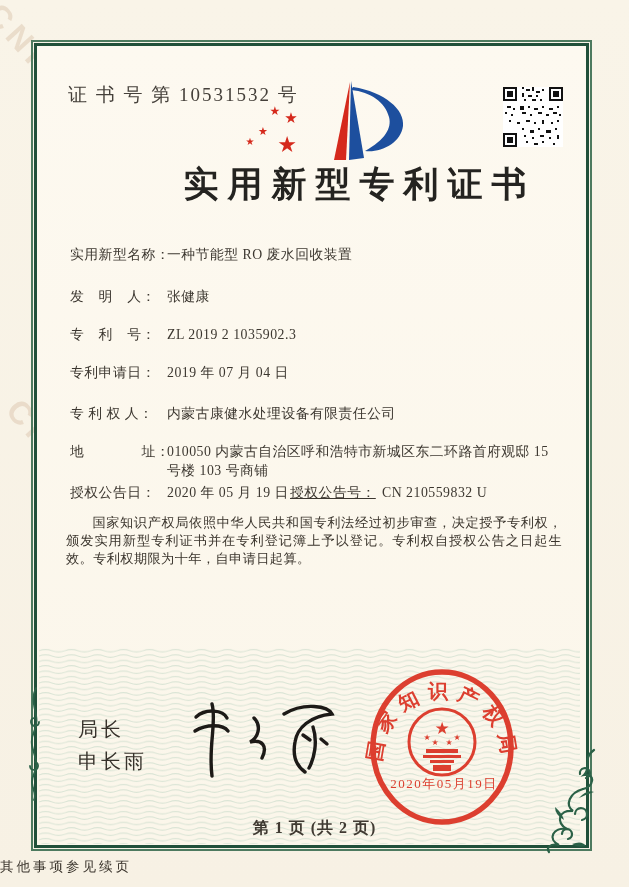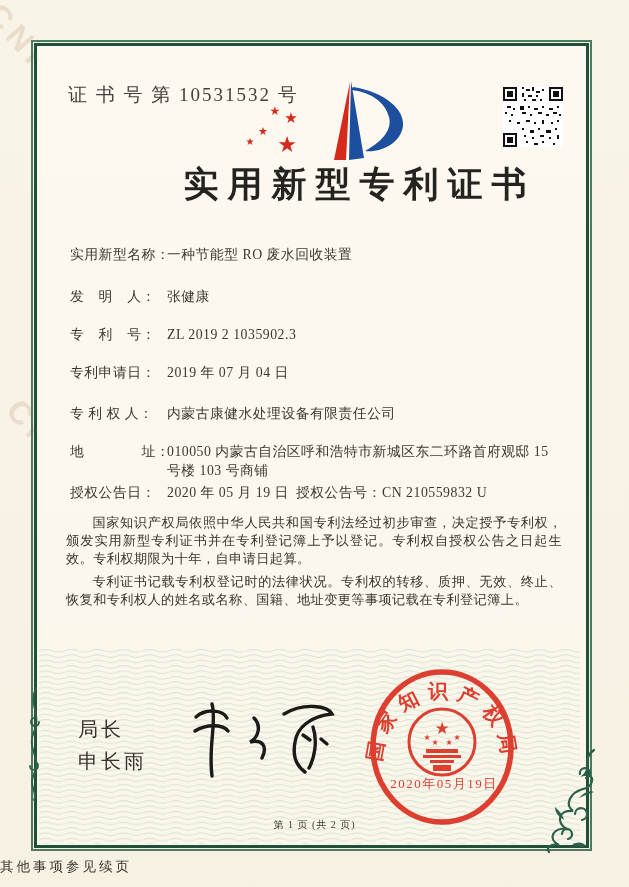--- a/index.html
+++ b/index.html
@@ -13,29 +13,29 @@
   .frame-inner{position:absolute;inset:1px;border:3px solid #21503a;
       background:linear-gradient(#fdf9f0,#fbf6ea);}
   .abs{position:absolute;}
   .certno{left:68px;top:82px;font-size:19px;letter-spacing:2px;color:#45403a;}
   .title{left:0;top:161px;width:629px;text-align:center;font-size:35px;font-weight:600;
          letter-spacing:9px;color:#242320;padding-left:45px;}
   .frow{left:70px;width:512px;font-size:13.8px;color:#3c3730;letter-spacing:0.5px;line-height:19px;}
   .flabel{position:absolute;left:0;top:0;width:97px;white-space:nowrap;}
   .fvalue{position:absolute;left:97px;top:0;width:390px;}
   .r1{top:245px}.r2{top:287px}.r3{top:325px}.r4{top:363px}.r5{top:404px}.r6{top:442px}.r7{top:483px}
-  .flabel2{position:absolute;left:226px;top:0;white-space:nowrap;}
+  .flabel2{position:absolute;left:220px;top:0;white-space:nowrap;text-decoration:underline;}
   .fvalue2{position:absolute;left:312px;top:0;white-space:nowrap;text-align:right;}
   .paras{left:66px;top:514px;width:508px;font-size:13.2px;line-height:18.2px;
          color:#3a342c;letter-spacing:0.4px;text-align:justify;}
   .paras p{margin:0 12px 4px 0;text-indent:2em;}
   .signer{left:78px;font-size:20px;color:#37322b;letter-spacing:3px;}
   .s1{top:716px}.s2{top:748px}
-  .pageinfo{left:0;top:818px;width:629px;text-align:center;font-size:10px;
-            letter-spacing:1px;color:#403a32;}
+  .pageinfo{left:0;top:818px;width:629px;text-align:center;font-size:16px;
+            letter-spacing:1px;color:#403a32;font-weight:bold;}
   .footnote{left:0;top:858px;width:629px;text-align:left;font-size:13.5px;
             letter-spacing:3px;color:#3a342c;}
   svg{display:block;overflow:visible;}
 </style>
 </head>
 <body>
 
 <div class="page">
 
   <span class="wm" style="left:6px;top:-4px">CNIPA</span>
@@ -155,21 +155,20 @@
   </div>
   <div class="abs frow r7">
     <span class="flabel">授权公告日：</span>
     <span class="fvalue" style="width:210px">2020 年 05 月 19 日</span>
     <span class="flabel2">授权公告号：</span>
     <span class="fvalue2">CN 210559832 U</span>
   </div>
 
   <div class="abs paras">
     <p>国家知识产权局依照中华人民共和国专利法经过初步审查，决定授予专利权，颁发实用新型专利证书并在专利登记簿上予以登记。专利权自授权公告之日起生效。专利权期限为十年，自申请日起算。</p>
-    <p>专利证书记载专利权登记时的法律状况。专利权的转移、质押、无效、终止、恢复和专利权人的姓名或名称、国籍、地址变更等事项记载在专利登记簿上。</p>
   </div>
 
   <div class="abs signer s1">局长</div>
   <div class="abs signer s2">申长雨</div>
 
   <svg class="abs" style="left:178px;top:694px" width="170" height="88" viewBox="0 0 170 88">
     <g fill="none" stroke="#1d1a17" stroke-width="3.4" stroke-linecap="round">
       <path d="M34,10 C39,28 30,52 34,82"></path>
       <path d="M18,23 C28,14 45,16 49,24"></path>
       <path d="M17,37 C28,30 45,30 50,37"></path>

